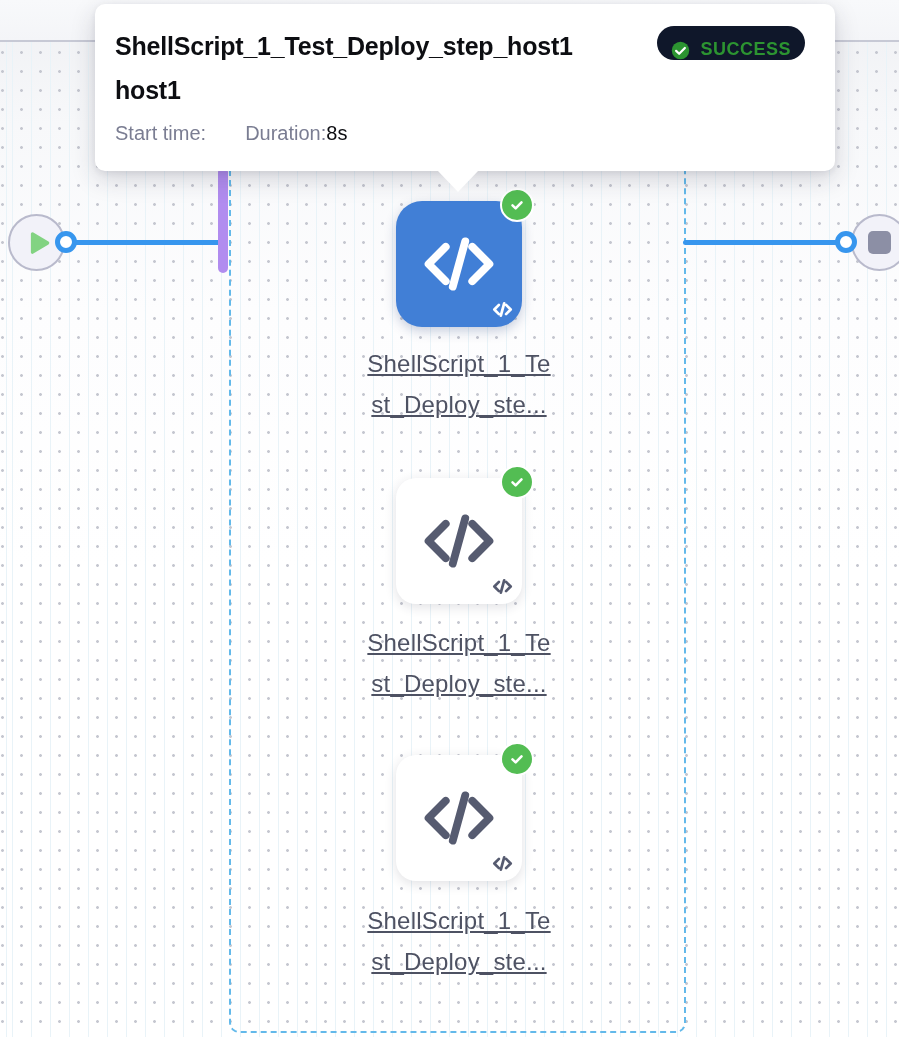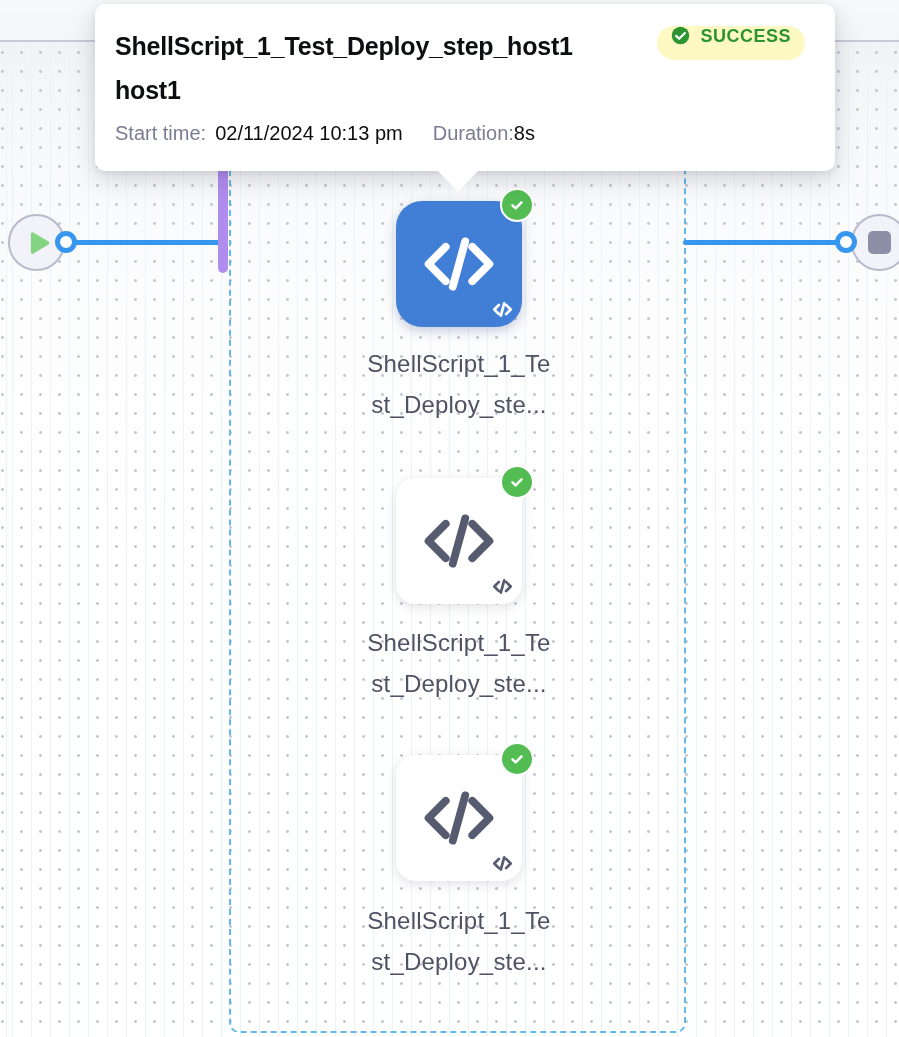--- a/index.html
+++ b/index.html
@@ -65,21 +65,21 @@
   }
   .corner-icon{position:absolute;right:9px;bottom:7px;}
   .status-badge-node{
     position:absolute;top:-13px;right:-12px;width:30px;height:30px;z-index:4;
     background:#53BD53;border:2px solid #FFFFFF;border-radius:50%;
     display:flex;align-items:center;justify-content:center;box-sizing:content-box;
   }
   .step-label{
     position:absolute;left:327px;width:264px;z-index:3;
     font-size:24px;line-height:41px;color:#4E5263;text-align:center;
-    white-space:pre-line;letter-spacing:0.2px;
+    white-space:pre-line;letter-spacing:0.2px;text-decoration:underline;
   }
   .label-1{top:343px;}
   .label-2{top:622px;}
   .label-3{top:900px;}
   
   .tooltip{
     position:absolute;left:95px;top:4px;width:740px;height:167px;z-index:10;
     background:#FFFFFF;border-radius:10px;
     box-shadow:0 8px 24px rgba(40,41,61,.18),0 2px 6px rgba(40,41,61,.08);
     padding:20px 30px 0 20px;box-sizing:border-box;
@@ -88,22 +88,22 @@
     position:absolute;left:342px;top:166px;width:0;height:0;
     border-left:21px solid transparent;border-right:21px solid transparent;
     border-top:22px solid #FFFFFF;
   }
   .tooltip-title-row{display:flex;justify-content:space-between;align-items:flex-start;}
   .tooltip-title{
     font-size:25px;font-weight:700;line-height:44px;color:#0D0E12;
     white-space:pre-line;max-width:545px;letter-spacing:-0.2px;
   }
   .status-pill{
-    display:flex;align-items:flex-start;gap:10px;flex:none;margin-top:2px;
-    height:34px;padding:0 14px;border-radius:17px;background:#fef9c3;
+    display:flex;align-items:flex-end;gap:10px;flex:none;margin-top:2px;
+    height:34px;padding:0 14px;border-radius:17px;background:#0f172a;
     color:#2C9431;font-size:18px;font-weight:700;letter-spacing:.5px;
   }
   .tooltip-meta{
     display:flex;align-items:baseline;margin-top:10px;font-size:20px;color:#0D0E12;text-align:right;
   }
   .meta-label{color:#7A7D92;}
   .meta-gap{width:9px;}
   .meta-sep{width:30px;}
 </style>
 </head>
@@ -200,21 +200,20 @@
         <svg width="19" height="19" viewBox="0 0 24 24">
           <circle cx="12" cy="12" r="11" fill="#2C9431"></circle>
           <path d="M6.5 12.5 L10.3 16.2 L17.5 8.8" fill="none" stroke="#FFFFFF" stroke-width="2.8" stroke-linecap="round" stroke-linejoin="round"></path>
         </svg>
         <span>SUCCESS</span>
       </div>
     </div>
     <div class="tooltip-meta">
       <span class="meta-label">Start time:</span>
       <span class="meta-gap"></span>
-      <span class="meta-value">02/11/2024 10:13 pm</span>
       <span class="meta-sep"></span>
       <span class="meta-label">Duration:</span>
       <span class="meta-value">8s</span>
     </div>
     <div class="tooltip-caret"></div>
   </div>
 
 </div>
 
 </body></html>

